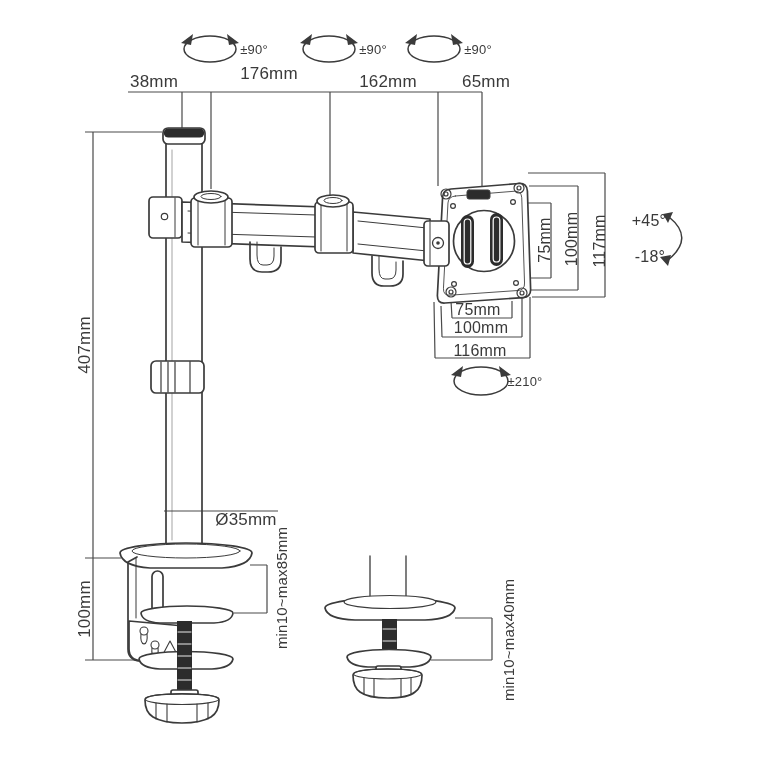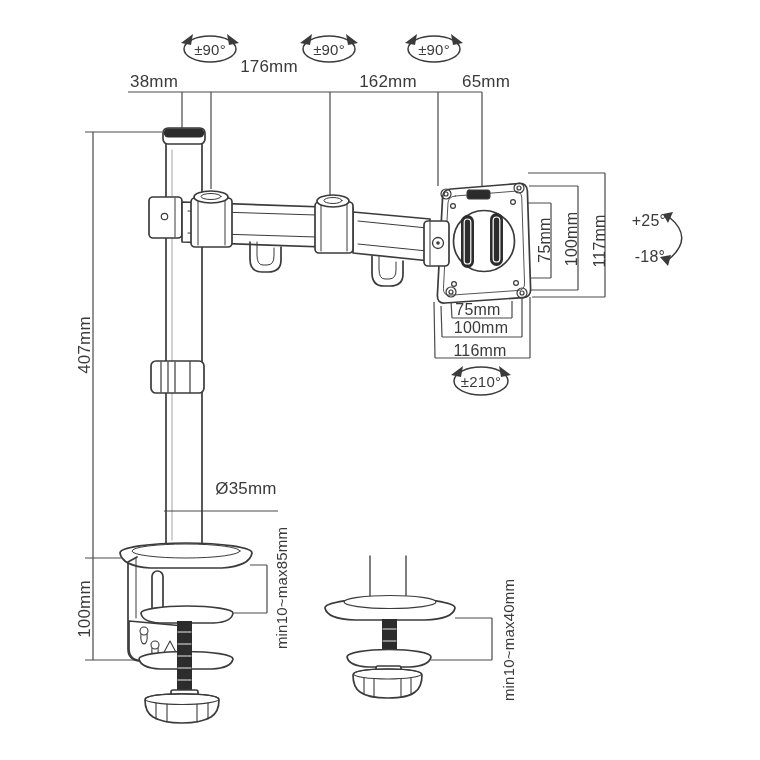--- a/index.html
+++ b/index.html
@@ -8,21 +8,21 @@
     font-family:"Liberation Sans",sans-serif;
   }
   #canvas svg{position:absolute;left:0;top:0;}
   .lbl{
     position:absolute;color:#3a3a3a;font-size:17px;line-height:1;
     white-space:nowrap;transform:translate(-50%,-50%);letter-spacing:.2px;
   }
   .rot{transform:translate(-50%,-50%) rotate(-90deg);}
   .sm{font-size:16px;}
   .xs{font-size:15px;}
-  .deg{font-size:15px;}
+  .deg{font-size:13px;margin-left:44px;}
 </style>
 </head>
 <body>
 
 <div id="canvas">
 
 <svg width="760" height="760" viewBox="0 0 760 760">
 
   <g stroke="#4a4a4a" stroke-width="1.2" fill="none">
     <path d="M128,92 H482 M182,92 V129 M211,92 V189 M330,92 V198 M438,92 V186 M482,92 V191"></path>
@@ -173,35 +173,35 @@
       <path fill="#fff" d="M347,657 Q349,666 368,667 L410,667 Q429,666 431,657 A42,7.5 0 1 0 347,657 Z"></path>
       <rect x="376" y="666" width="25" height="10" rx="2" fill="#fff"></rect>
       <path fill="#fff" d="M353,675 Q353,687 360,692 Q368,698 388,698 Q408,698 415,692 Q422,687 422,675 Q422,669 388,669 Q353,669 353,675 Z"></path>
       <ellipse cx="387.5" cy="674" rx="34" ry="5" stroke-width="1.1"></ellipse>
       <path d="M364,678 V694 M374,679 V697 M401,679 V697 M411,678 V694" stroke-width="1.1"></path>
     </g>
   </g>
 </svg>
 
   <div class="lbl" style="left:154px;top:81px">38mm</div>
-  <div class="lbl" style="left:269px;top:66px">176mm</div>
+  <div class="lbl" style="left:269px;top:73px">176mm</div>
   <div class="lbl" style="left:388px;top:81px">162mm</div>
   <div class="lbl" style="left:486px;top:81px">65mm</div>
 
   <div class="lbl deg" style="left:210px;top:49px">±90°</div>
   <div class="lbl deg" style="left:329px;top:49px">±90°</div>
   <div class="lbl deg" style="left:434px;top:49px">±90°</div>
   <div class="lbl deg" style="left:481px;top:381px">±210°</div>
 
-  <div class="lbl sm" style="left:649px;top:221px">+25°</div>
+  <div class="lbl sm" style="left:649px;top:221px">+45°</div>
   <div class="lbl sm" style="left:650px;top:257px">-18°</div>
 
   <div class="lbl rot" style="left:84px;top:345px">407mm</div>
   <div class="lbl rot" style="left:84px;top:609px">100mm</div>
-  <div class="lbl" style="left:246px;top:488px">Ø35mm</div>
+  <div class="lbl" style="left:246px;top:519px">Ø35mm</div>
 
   <div class="lbl rot xs" style="left:281px;top:588px">min10~max85mm</div>
   <div class="lbl rot xs" style="left:508px;top:640px">min10~max40mm</div>
 
   <div class="lbl rot sm" style="left:545px;top:240px">75mm</div>
   <div class="lbl rot sm" style="left:572px;top:239px">100mm</div>
   <div class="lbl rot sm" style="left:600px;top:241px">117mm</div>
 
   <div class="lbl sm" style="left:478px;top:310px">75mm</div>
   <div class="lbl sm" style="left:481px;top:328px">100mm</div>

